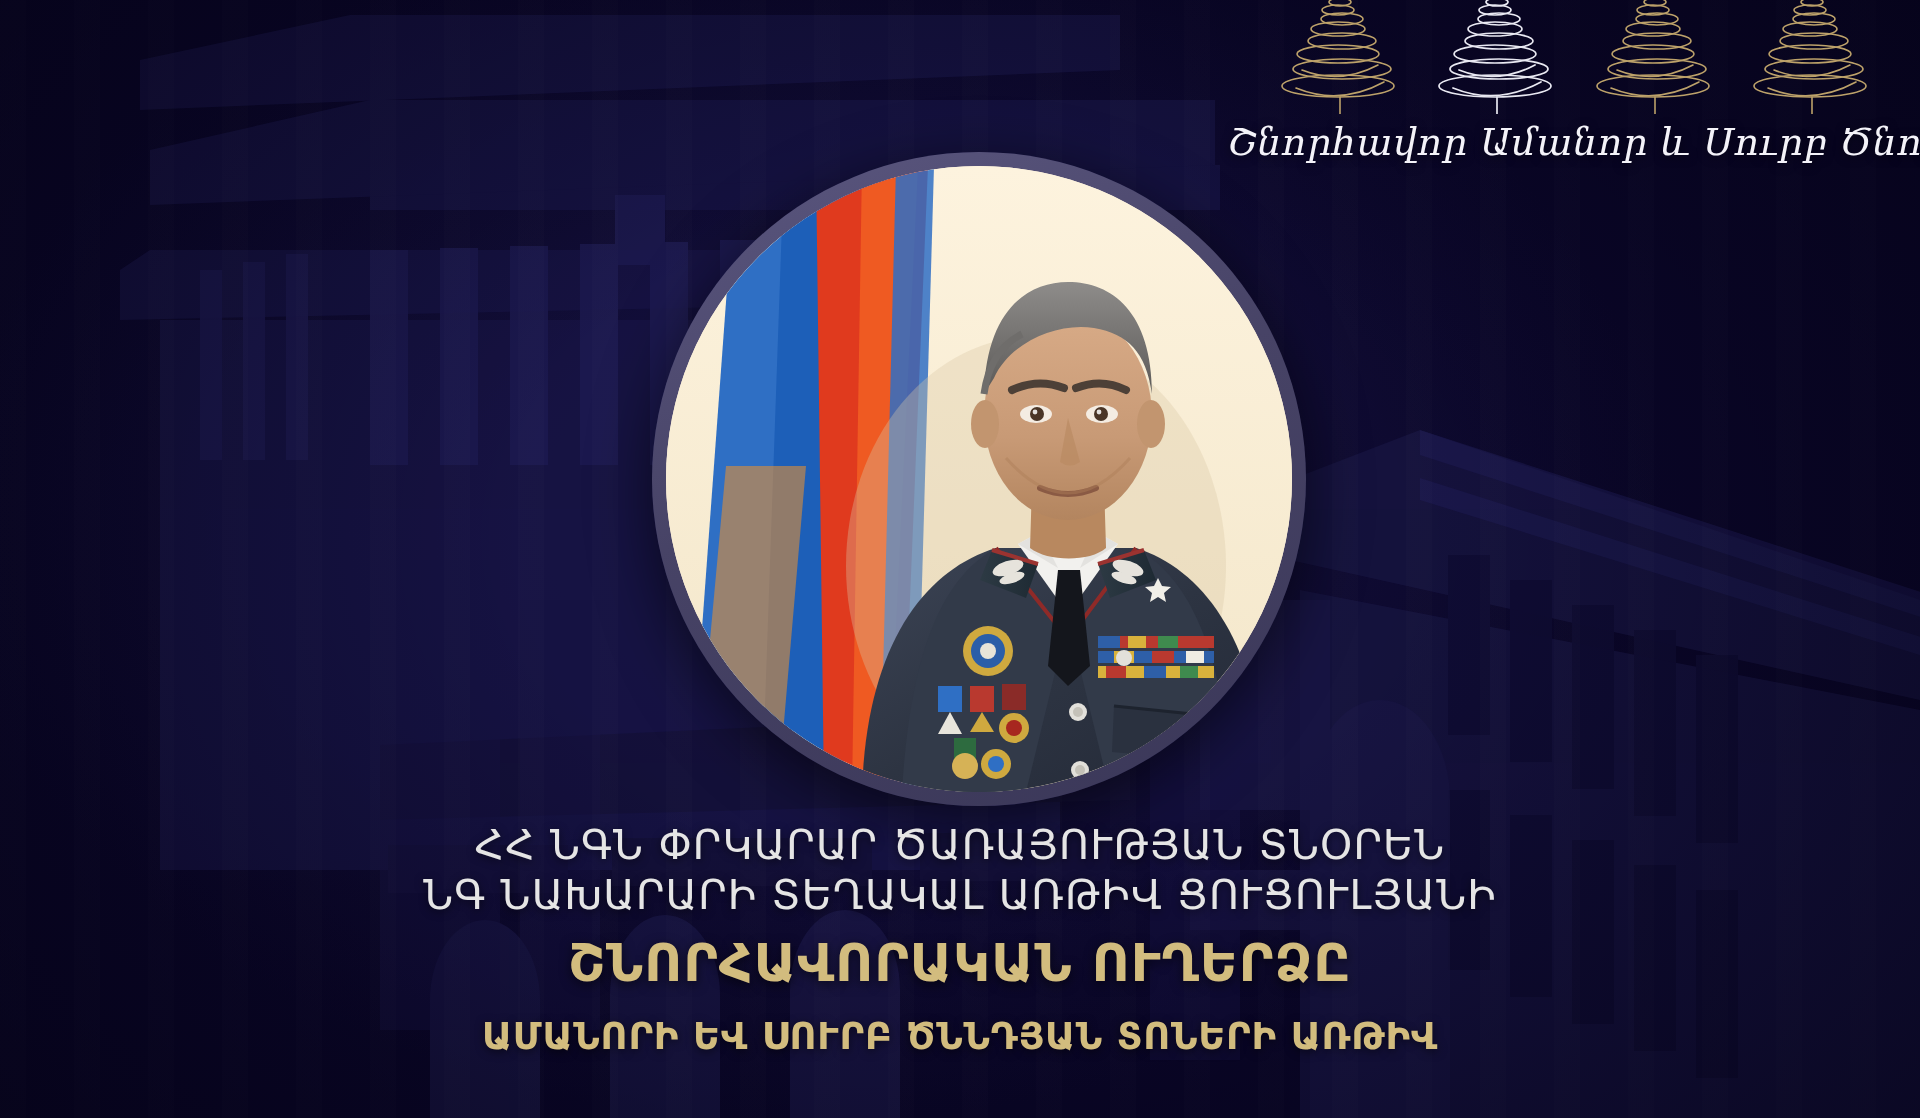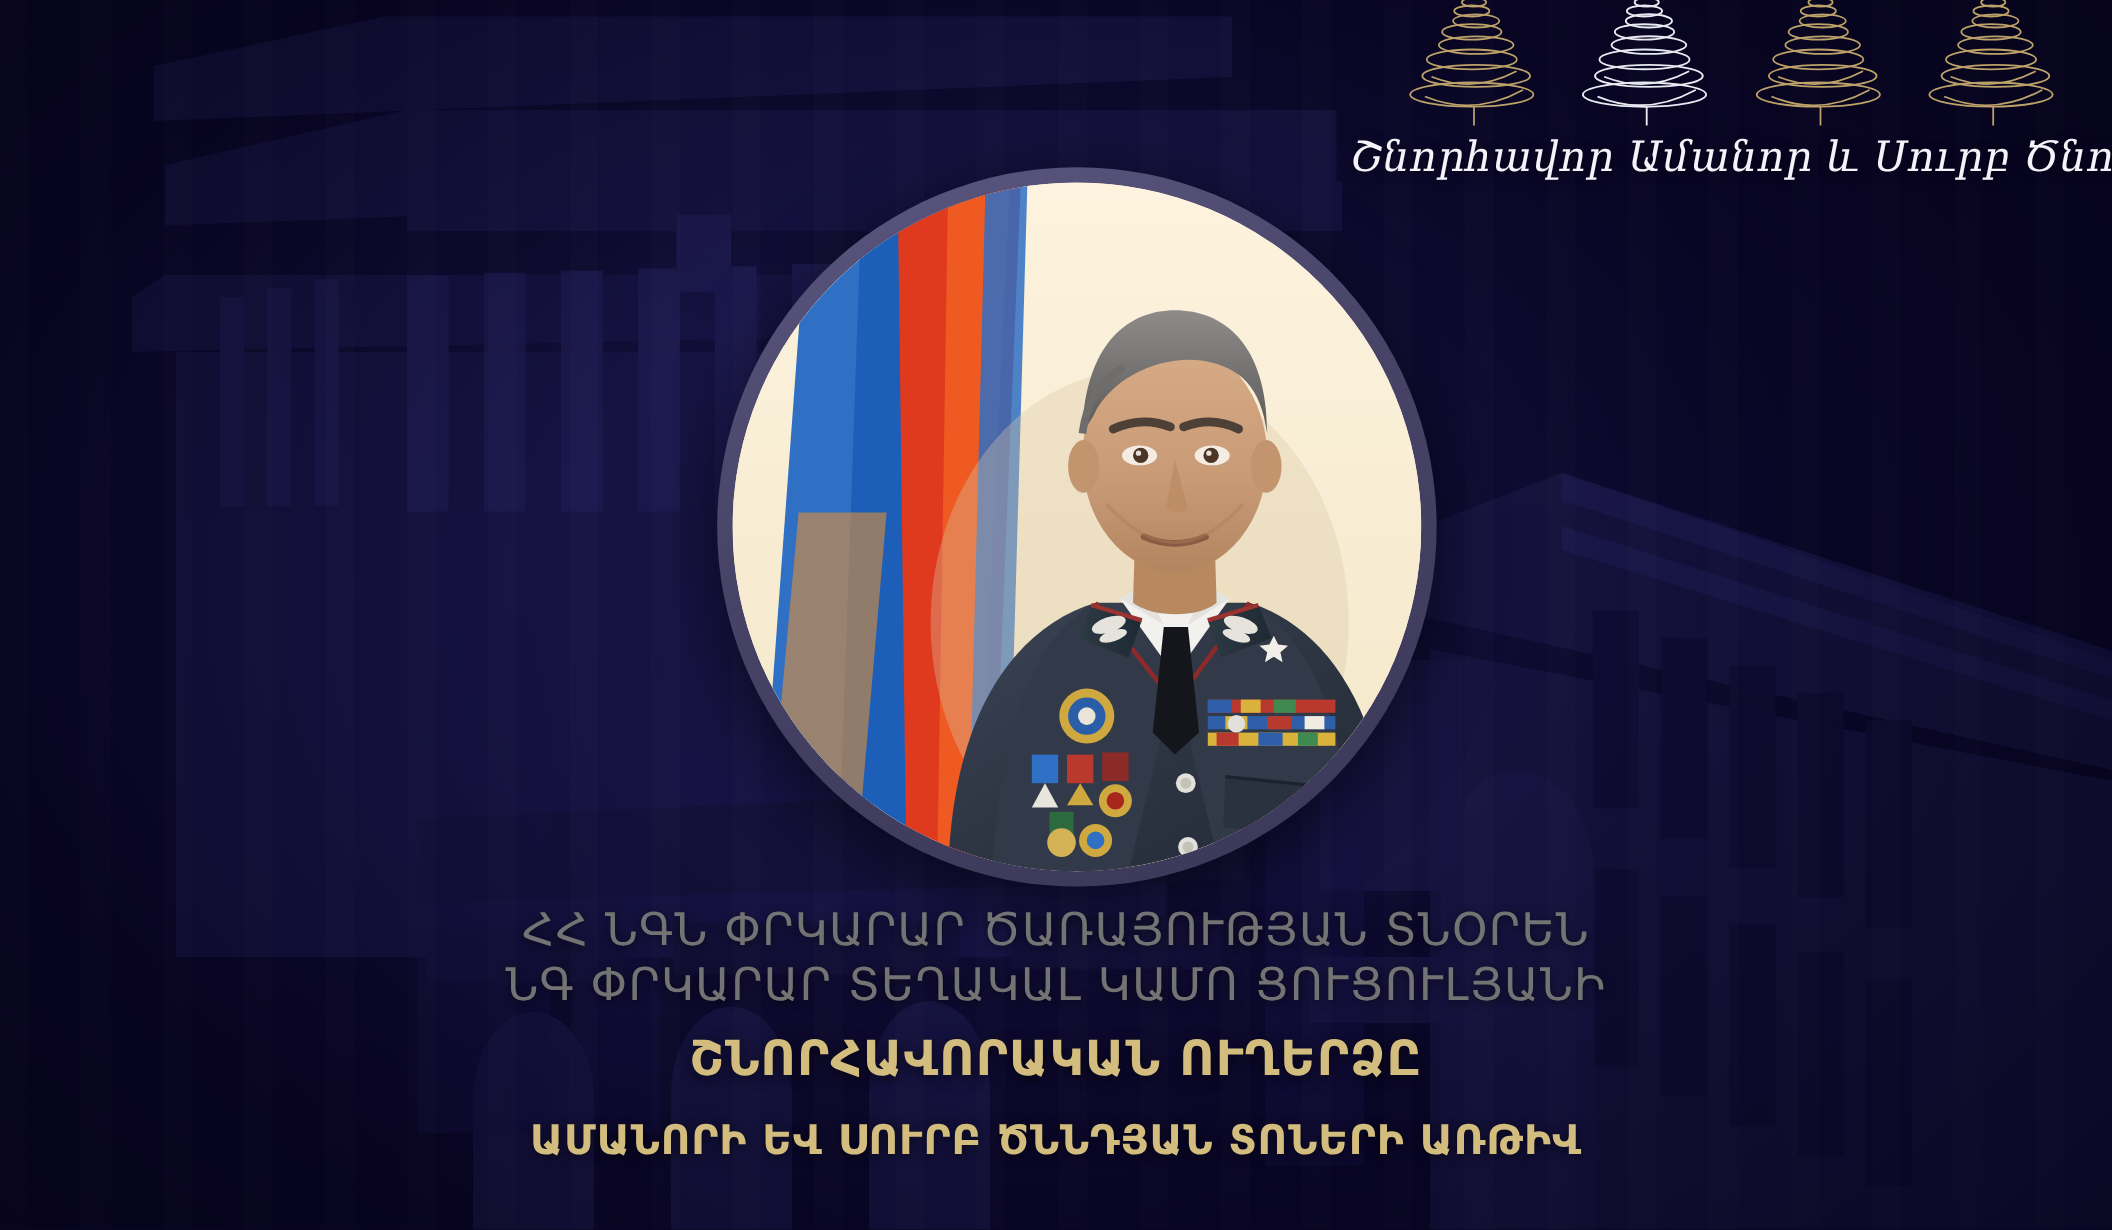--- a/index.html
+++ b/index.html
@@ -116,31 +116,31 @@
   
   .textblock {
     position: absolute;
     left: 0;
     right: 0;
     top: 820px;
     text-align: center;
     padding: 0 60px;
   }
   .line-white {
-    color: #737373;
+    color: #e5e5e5;
     font-size: 41px;
     line-height: 50px;
     font-weight: 400;
     letter-spacing: 1.2px;
     text-shadow: 0 2px 9px rgba(0,0,0,.55);
     white-space: nowrap;
   }
   .line-gold-main {
     color: #d2bc7e;
-    font-size: 44px;
+    font-size: 52px;
     line-height: 74px;
     font-weight: 700;
     letter-spacing: 1px;
     margin-top: 6px;
     text-shadow: 0 3px 12px rgba(0,0,0,.6);
     white-space: nowrap;
   }
   .line-gold-sub {
     color: #d2bc7e;
     font-size: 37px;
@@ -458,18 +458,18 @@
         <circle cx="414" cy="604" r="5" fill="#c4c1b8"></circle>
         <circle cx="458" cy="492" r="8" fill="#e2e0da"></circle>
 
         <rect x="576" y="480" width="20" height="34" rx="4" fill="#c9a23c"></rect>
       </svg>
     </div>
   </div>
 
   <div class="textblock">
     <div class="line-white">ՀՀ ՆԳՆ ՓՐԿԱՐԱՐ ԾԱՌԱՅՈՒԹՅԱՆ ՏՆՕՐԵՆ</div>
-    <div class="line-white">ՆԳ ՓՐԿԱՐԱՐ ՏԵՂԱԿԱԼ ԿԱՄՈ ՑՈՒՑՈՒԼՅԱՆԻ</div>
+    <div class="line-white">ՆԳ ՆԱԽԱՐԱՐԻ ՏԵՂԱԿԱԼ ԱՌԹԻՎ ՑՈՒՑՈՒԼՅԱՆԻ</div>
     <div class="line-gold-main">ՇՆՈՐՀԱՎՈՐԱԿԱՆ ՈՒՂԵՐՁԸ</div>
     <div class="line-gold-sub">ԱՄԱՆՈՐԻ ԵՎ ՍՈՒՐԲ ԾՆՆԴՅԱՆ ՏՈՆԵՐԻ ԱՌԹԻՎ</div>
   </div>
 
 </div>
 
 </body></html>

